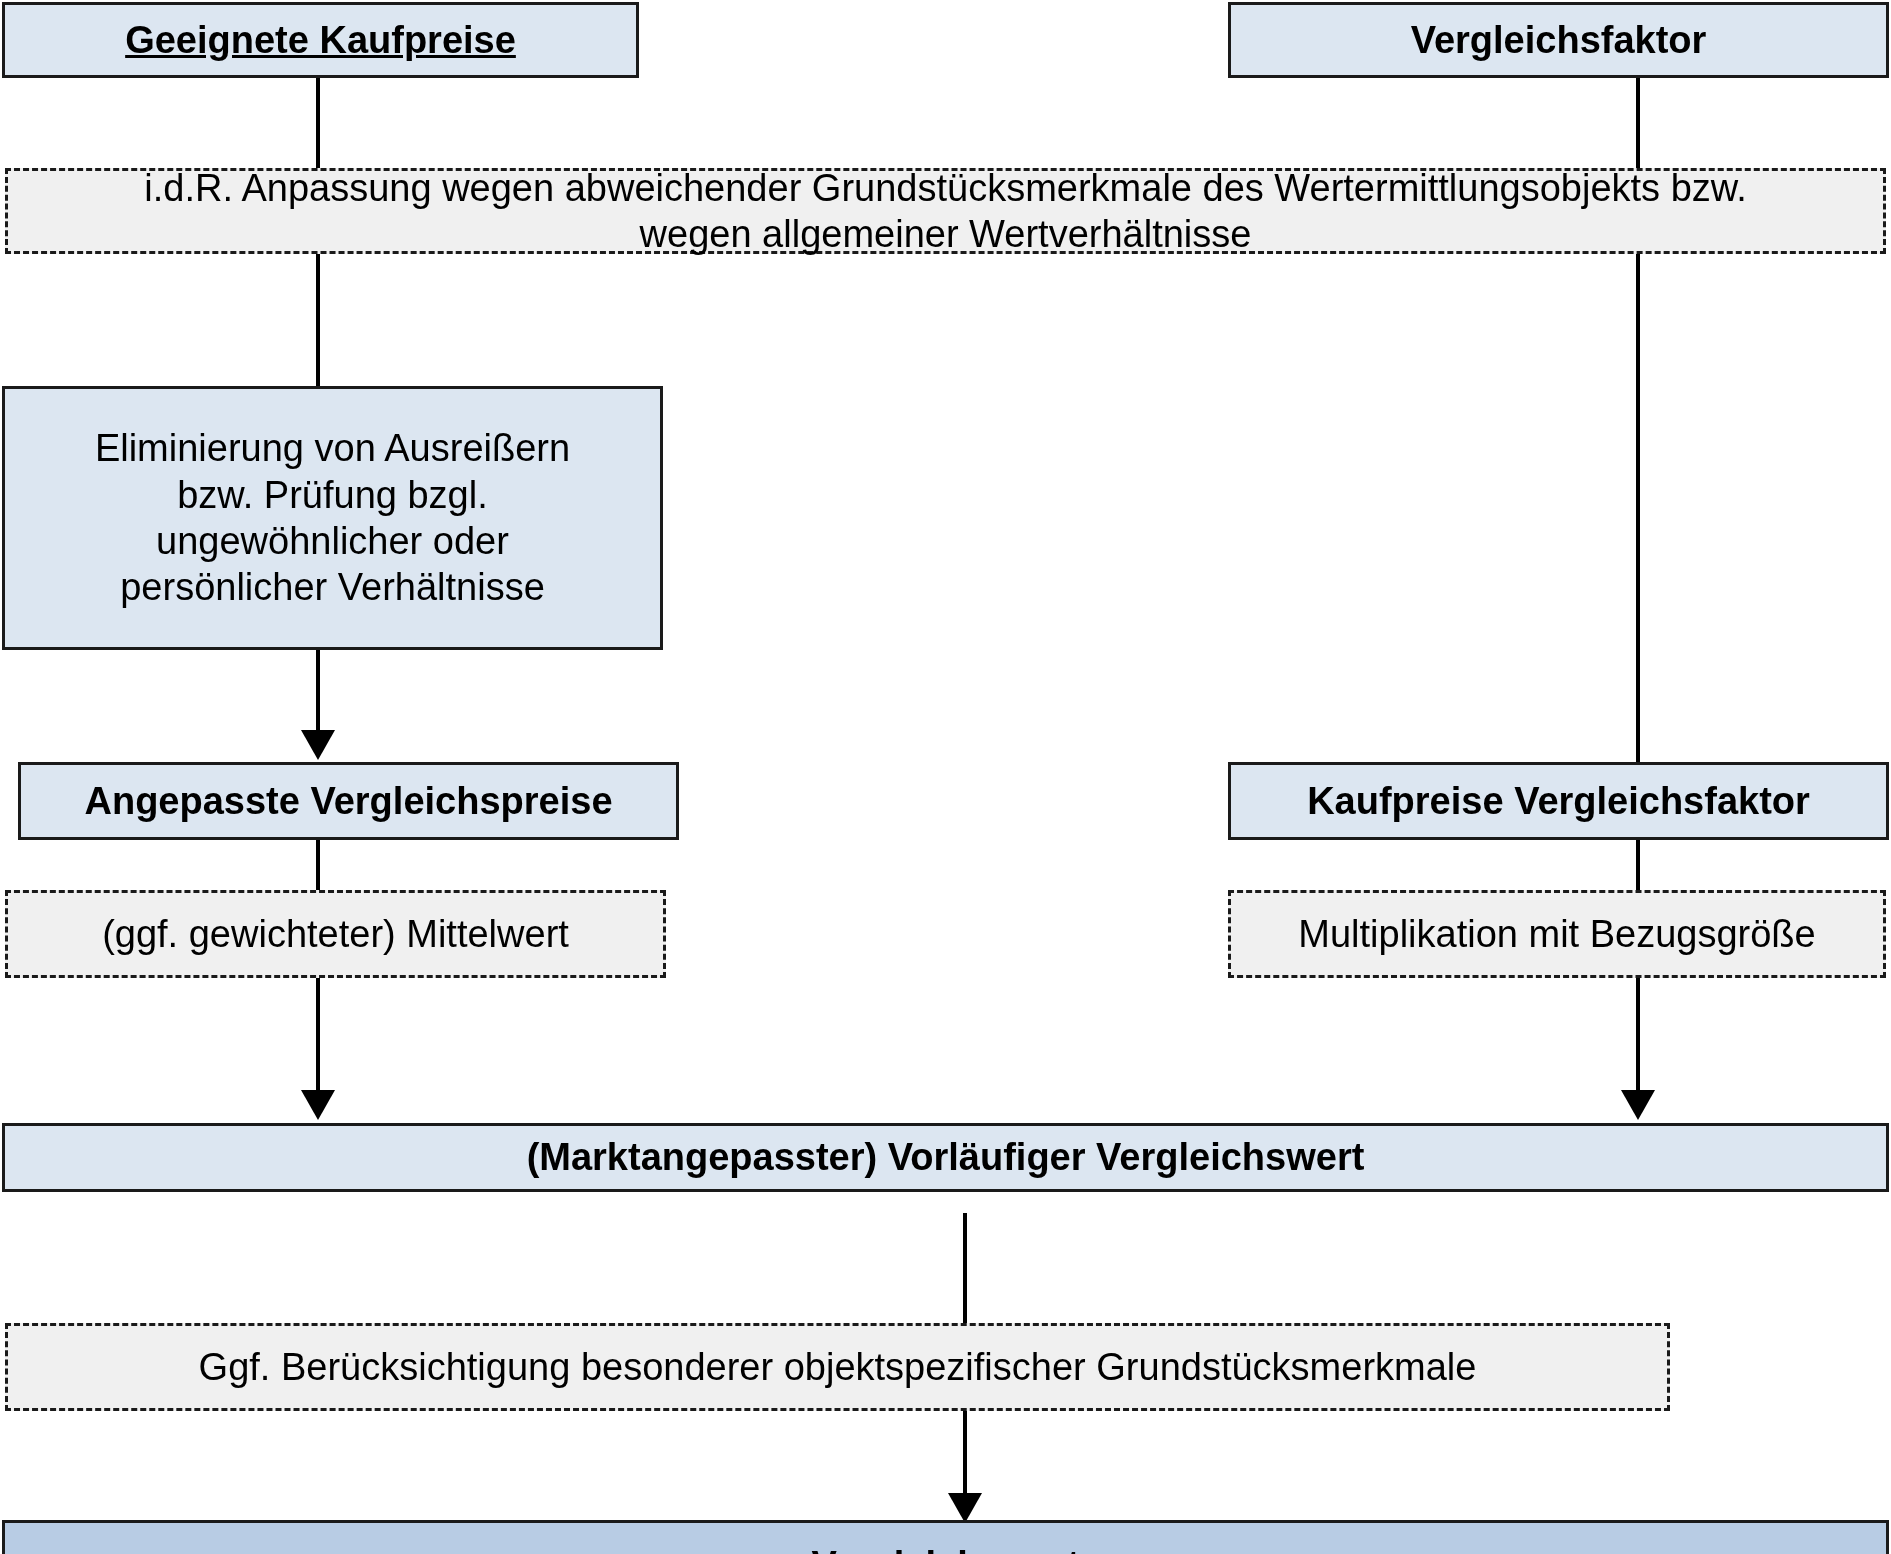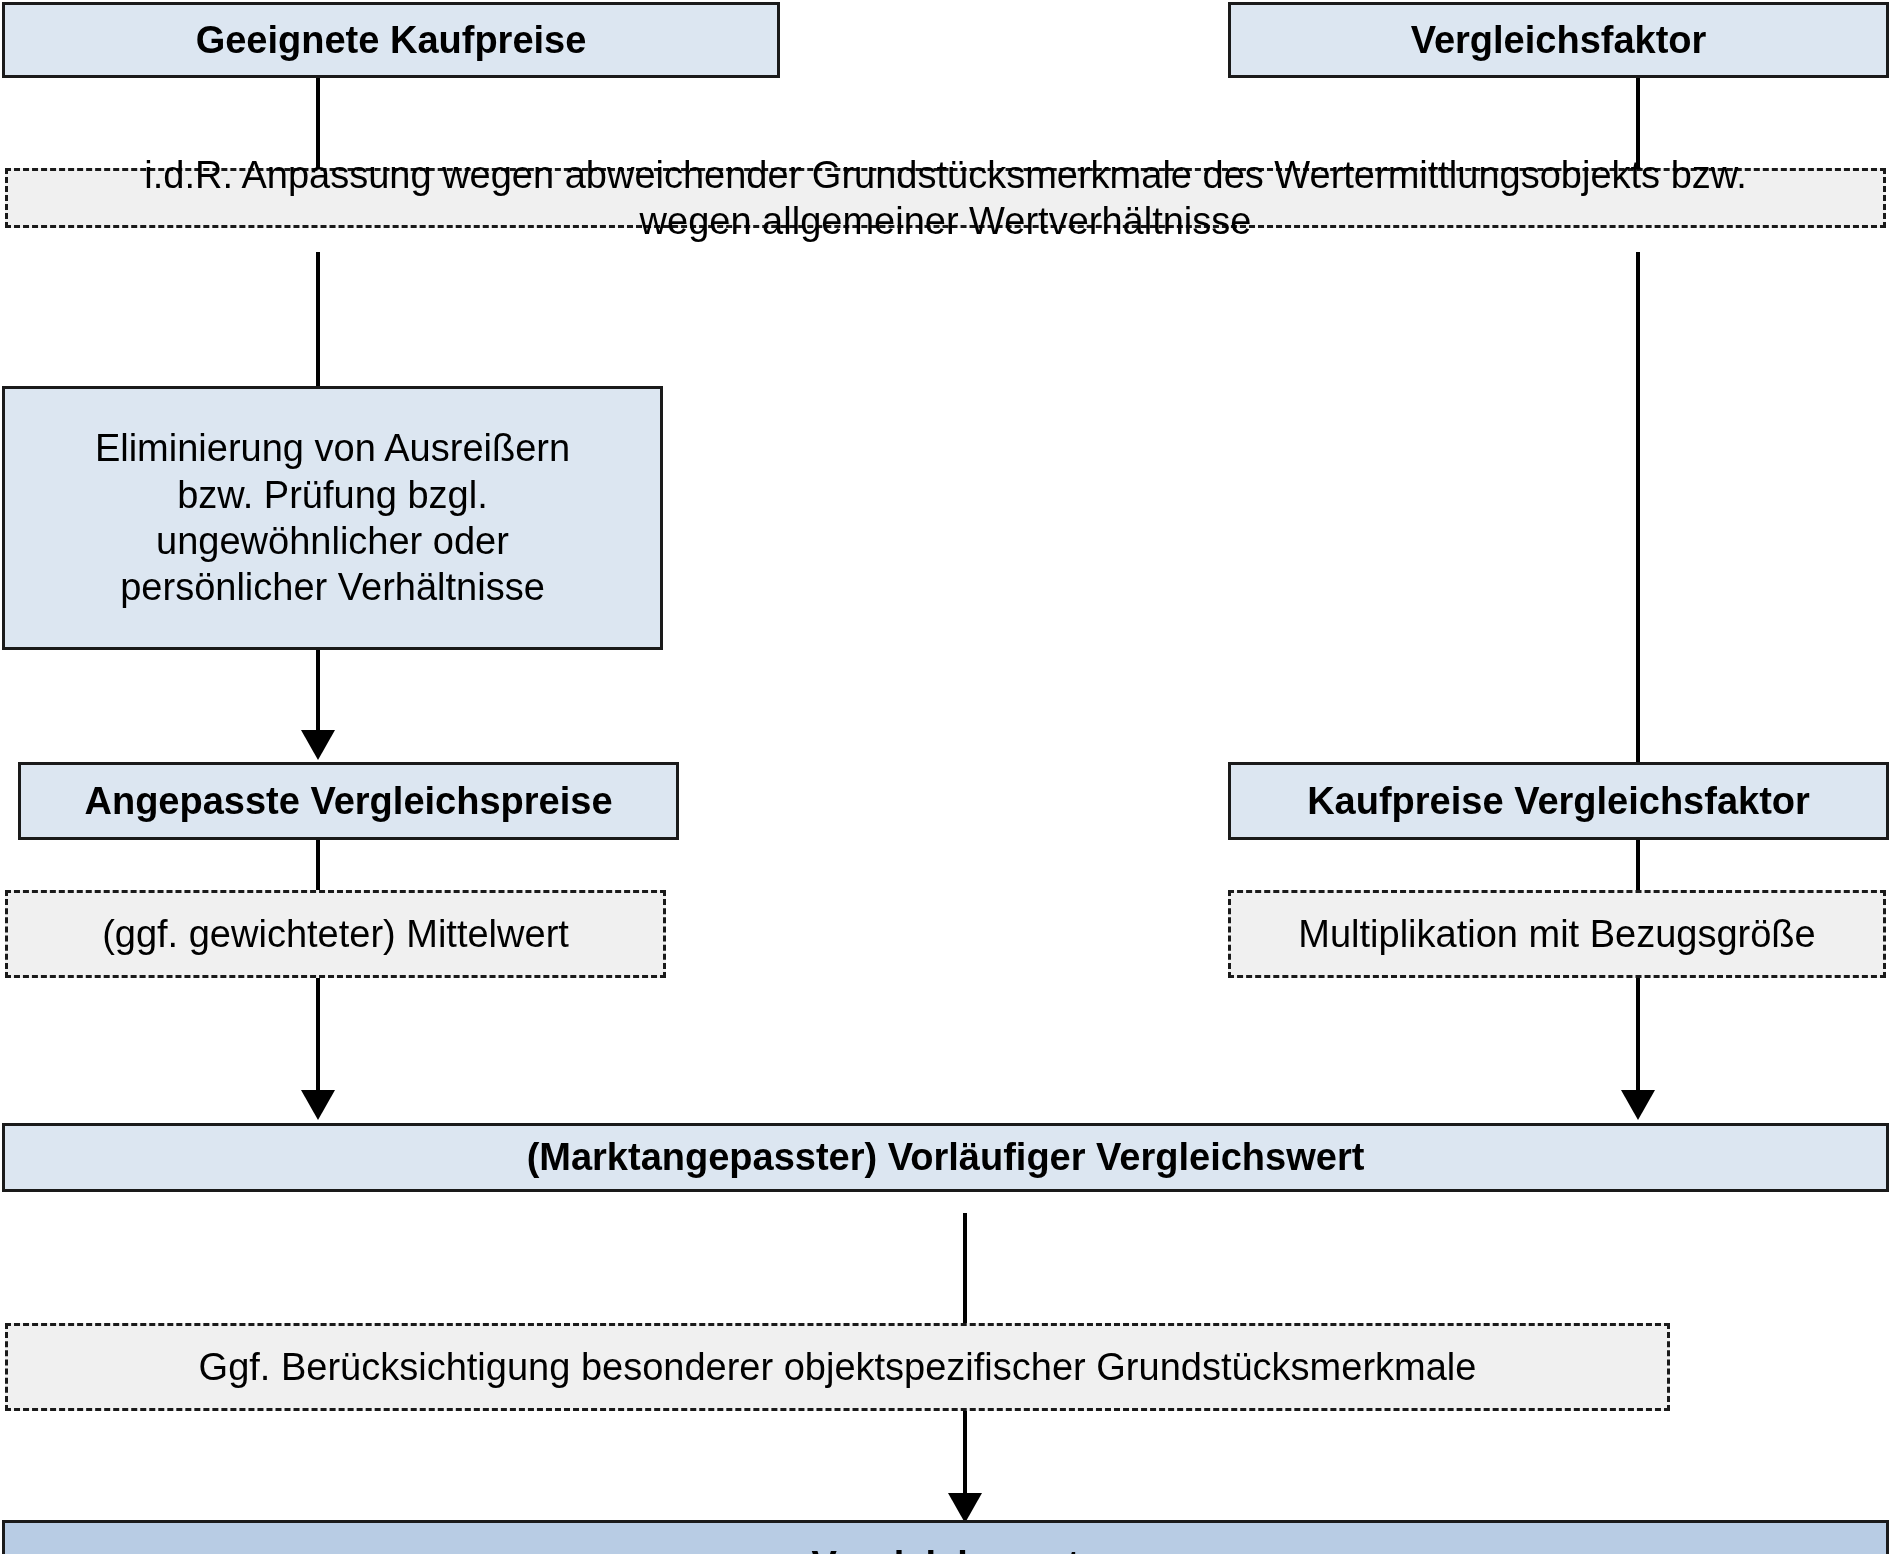--- a/index.html
+++ b/index.html
@@ -101,29 +101,29 @@
   <div class="conn" style="left:1636px; top:978px; height:122px;"></div>
   <div class="arrowhead" style="left:1621px; top:1090px;"></div>
 
   <div class="conn" style="left:963px; top:1000px; height:0px;"></div>
 
   <div class="conn" style="left:963px; top:1213px; height:110px;"></div>
 
   <div class="conn" style="left:963px; top:1400px; height:110px;"></div>
   <div class="arrowhead" style="left:948px; top:1493px;"></div>
 
-  <div class="node box-solid" style="left:2px; top:2px; width:778px; height:76px;">
+  <div class="node box-solid" style="left:2px; top:2px; width:637px; height:76px;text-decoration:underline;">
     <span class="label t-bold">Geeignete Kaufpreise</span>
   </div>
 
   <div class="node box-solid" style="left:1228px; top:2px; width:661px; height:76px;">
     <span class="label t-bold">Vergleichsfaktor</span>
   </div>
 
-  <div class="node box-dashed" style="left:5px; top:168px; width:1881px; height:60px;">
+  <div class="node box-dashed" style="left:5px; top:168px; width:1881px; height:86px;">
     <span class="label t-reg">i.d.R. Anpassung wegen abweichender Grundstücksmerkmale des Wertermittlungsobjekts bzw.
 wegen allgemeiner Wertverhältnisse</span>
   </div>
 
   <div class="node box-solid" style="left:2px; top:386px; width:661px; height:264px;">
     <span class="label t-reg">Eliminierung von Ausreißern
 bzw. Prüfung bzgl.
 ungewöhnlicher oder
 persönlicher Verhältnisse</span>
   </div>

